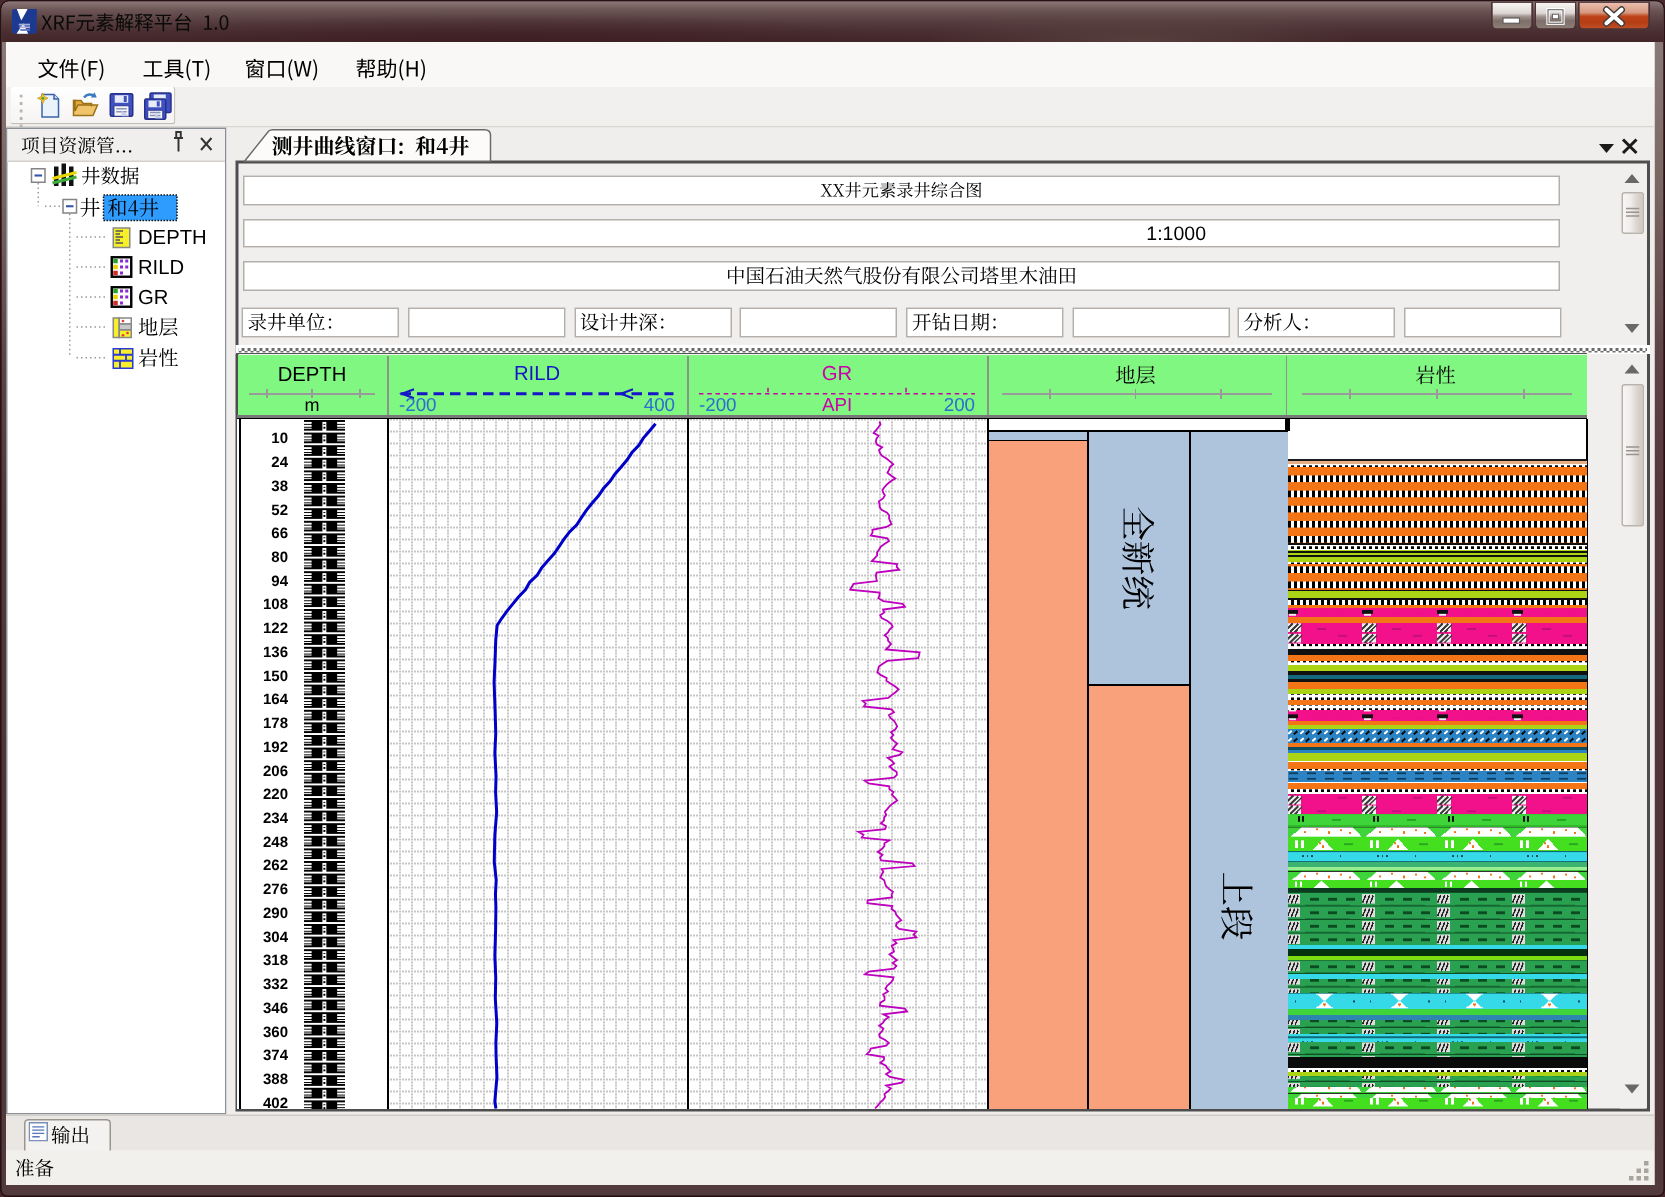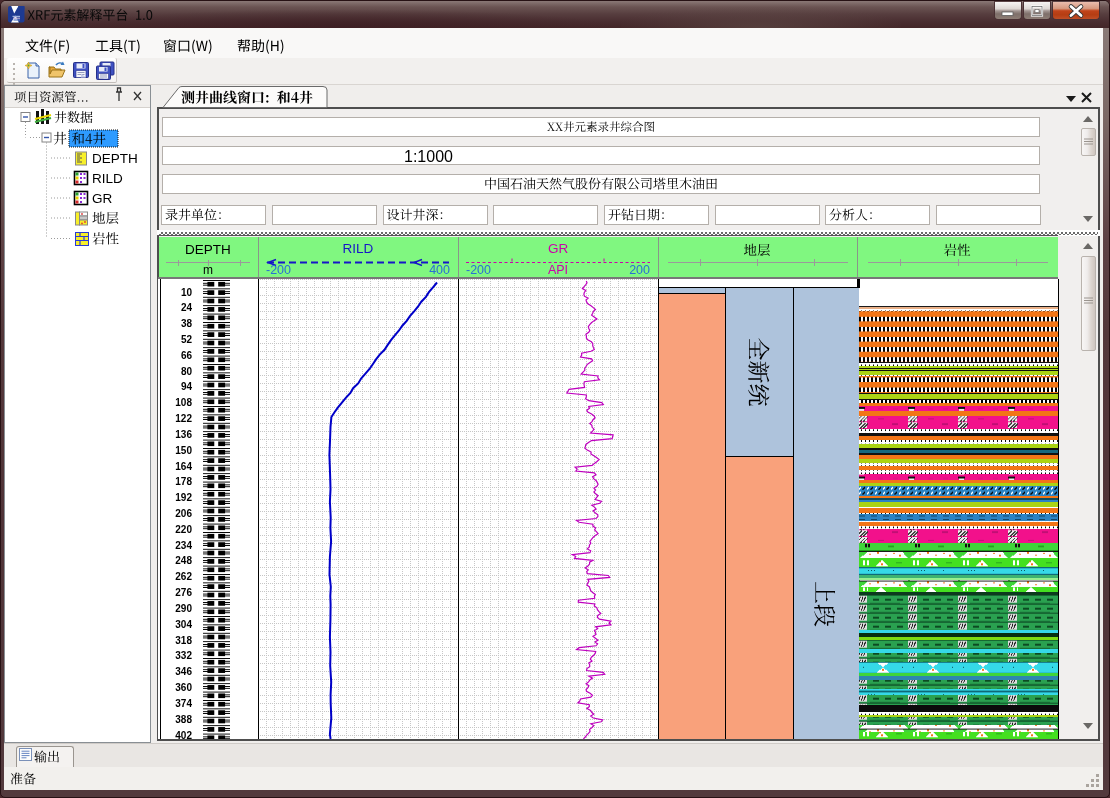--- a/index.html
+++ b/index.html
@@ -191,21 +191,21 @@
     <div class="fbox" style="left:158px;top:117.5px;width:878px;height:19.5px"></div>
     <div class="fbox" style="left:158px;top:146px;width:878px;height:19.5px"></div>
     <div class="fbox" style="left:157px;top:177px;width:105px;height:19.5px"></div>
     <div class="fbox" style="left:267.5px;top:177px;width:105px;height:19.5px"></div>
     <div class="fbox" style="left:378.5px;top:177px;width:105px;height:19.5px"></div>
     <div class="fbox" style="left:489px;top:177px;width:105px;height:19.5px"></div>
     <div class="fbox" style="left:600px;top:177px;width:105px;height:19.5px"></div>
     <div class="fbox" style="left:710.5px;top:177px;width:105px;height:19.5px"></div>
     <div class="fbox" style="left:821px;top:177px;width:105px;height:19.5px"></div>
     <div class="fbox" style="left:931.5px;top:177px;width:105px;height:19.5px"></div>
-    <div class="abs" style="left:400px;top:120px;width:400px;text-align:left;font-size:16px;z-index:3">1:1000</div>
+    <div class="abs" style="left:400px;top:120px;width:400px;text-align:right;font-size:13px;z-index:3">1:1000</div>
     <div id="splitter">
       <div class="tex"></div>
     </div>
     <div id="outrow">
       <div id="outtab"></div>
     </div>
 <svg class="abs" style="left:15px;top:720px;z-index:3" width="13" height="13">
       <rect x="0.5" y="0.5" width="12" height="12" fill="#fdfdfd" stroke="#7a90b8"></rect>
       <path d="M2.5 3.2 H10.5 M2.5 5.4 H10.5 M2.5 7.6 H10.5 M2.5 9.8 H7.5" stroke="#5577bb" stroke-width="0.9"></path>
     </svg>

